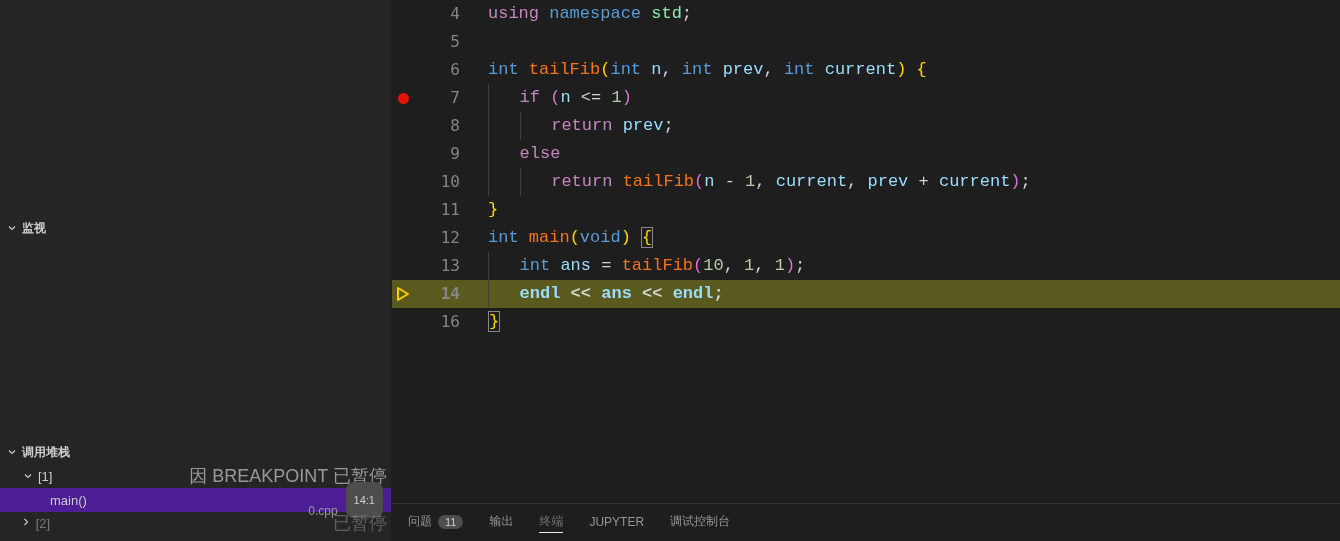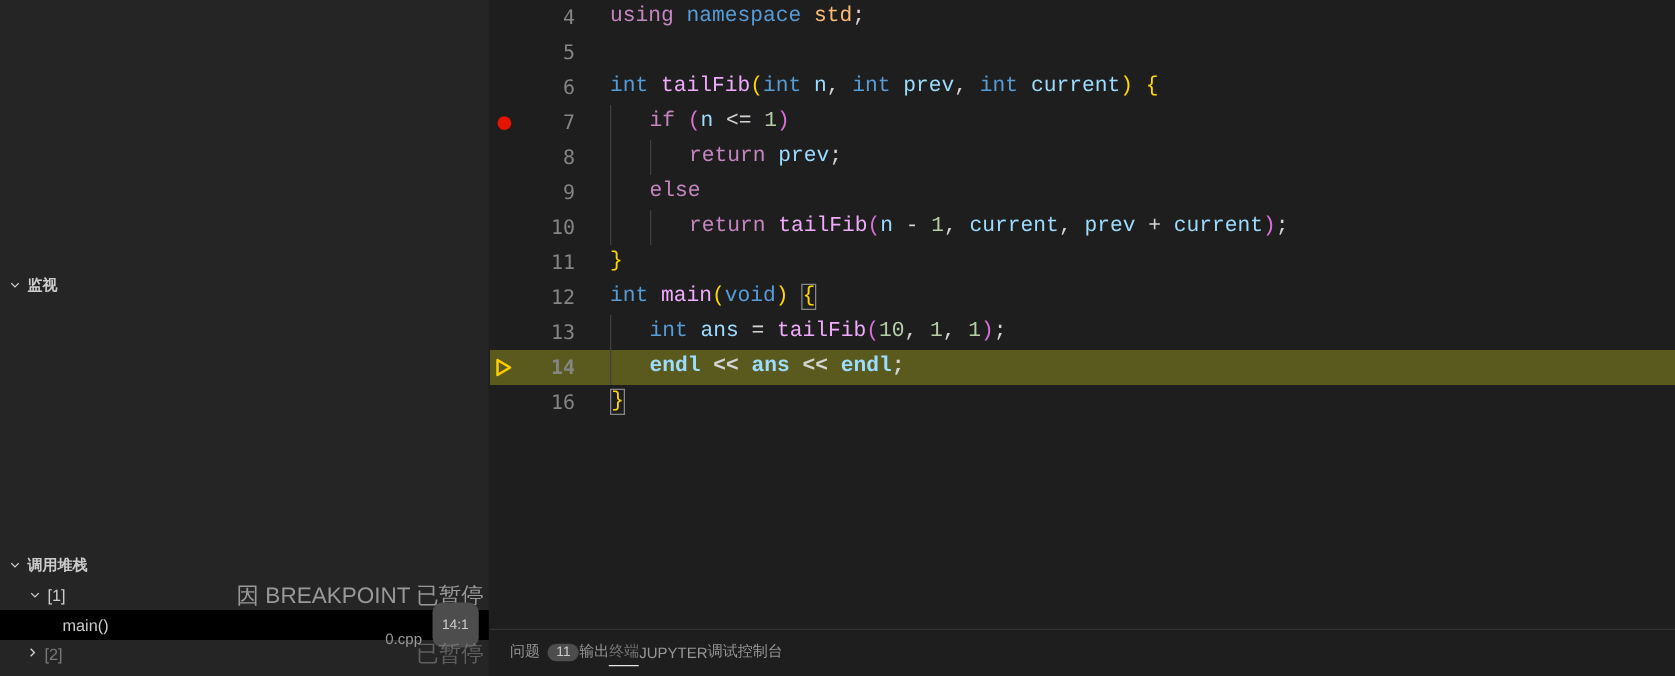--- a/index.html
+++ b/index.html
@@ -71,21 +71,21 @@
   }
   .pause-label {
     color: #999999;
     font-size: 18px;
     white-space: nowrap;
   }
   .frame-row {
     display: flex;
     align-items: center;
     height: 24px;
-    background: #000000;
+    background: #4c1d95;
     padding: 0 8px 0 50px;
     font-family: "Segoe UI", Arial, sans-serif;
     font-size: 13px;
     justify-content: space-between;
   }
   .frame-right {
     display: flex;
     align-items: flex-end;
     gap: 8px;
   }
@@ -172,35 +172,36 @@
     vertical-align: top;
   }
   .bracket-box {
     border: 1px solid #888;
     padding: 0 0px;
   }
 
   
   .kw   { color: #569cd6; }   
   .kw2  { color: #c586c0; }   
-  .fn   { color: #f0abfc; }   
+  .fn   { color: #f97316; }   
   .num  { color: #b5cea8; }   
   .var  { color: #9cdcfe; }   
-  .type { color: #fdba74; }
+  .type { color: #86efac; }
   .br-y { color: #ffd700; }
   .br-p { color: #da70d6; }
   .txt  { color: #d4d4d4; }
 
   .panel {
     height: 38px;
     border-top: 1px solid #333;
     background: #1e1e1e;
     display: flex;
     align-items: center;
     padding: 17px 16px;
+    gap: 26px;
     font-family: "Segoe UI", Arial, sans-serif;
     font-size: 12px;
   }
   .tab {
     color: #969696;
     cursor: pointer;
     display: flex;
     align-items: center;
     gap: 6px;
     padding-bottom: 2px;

